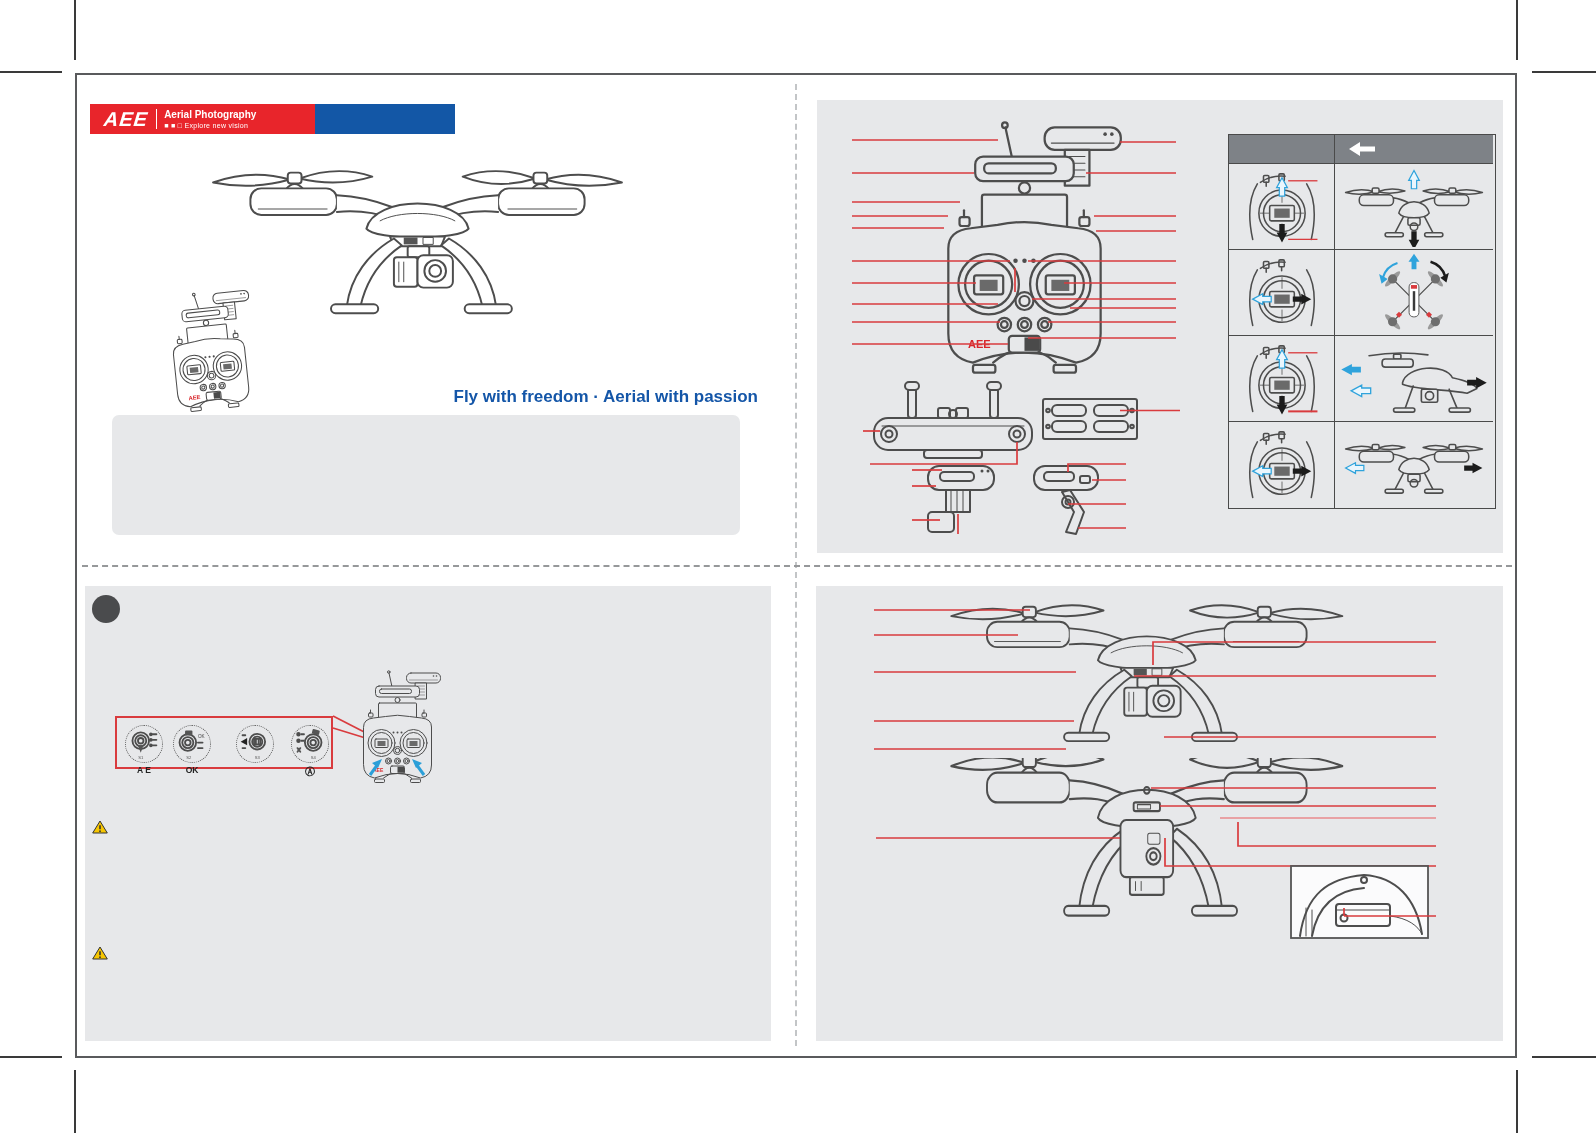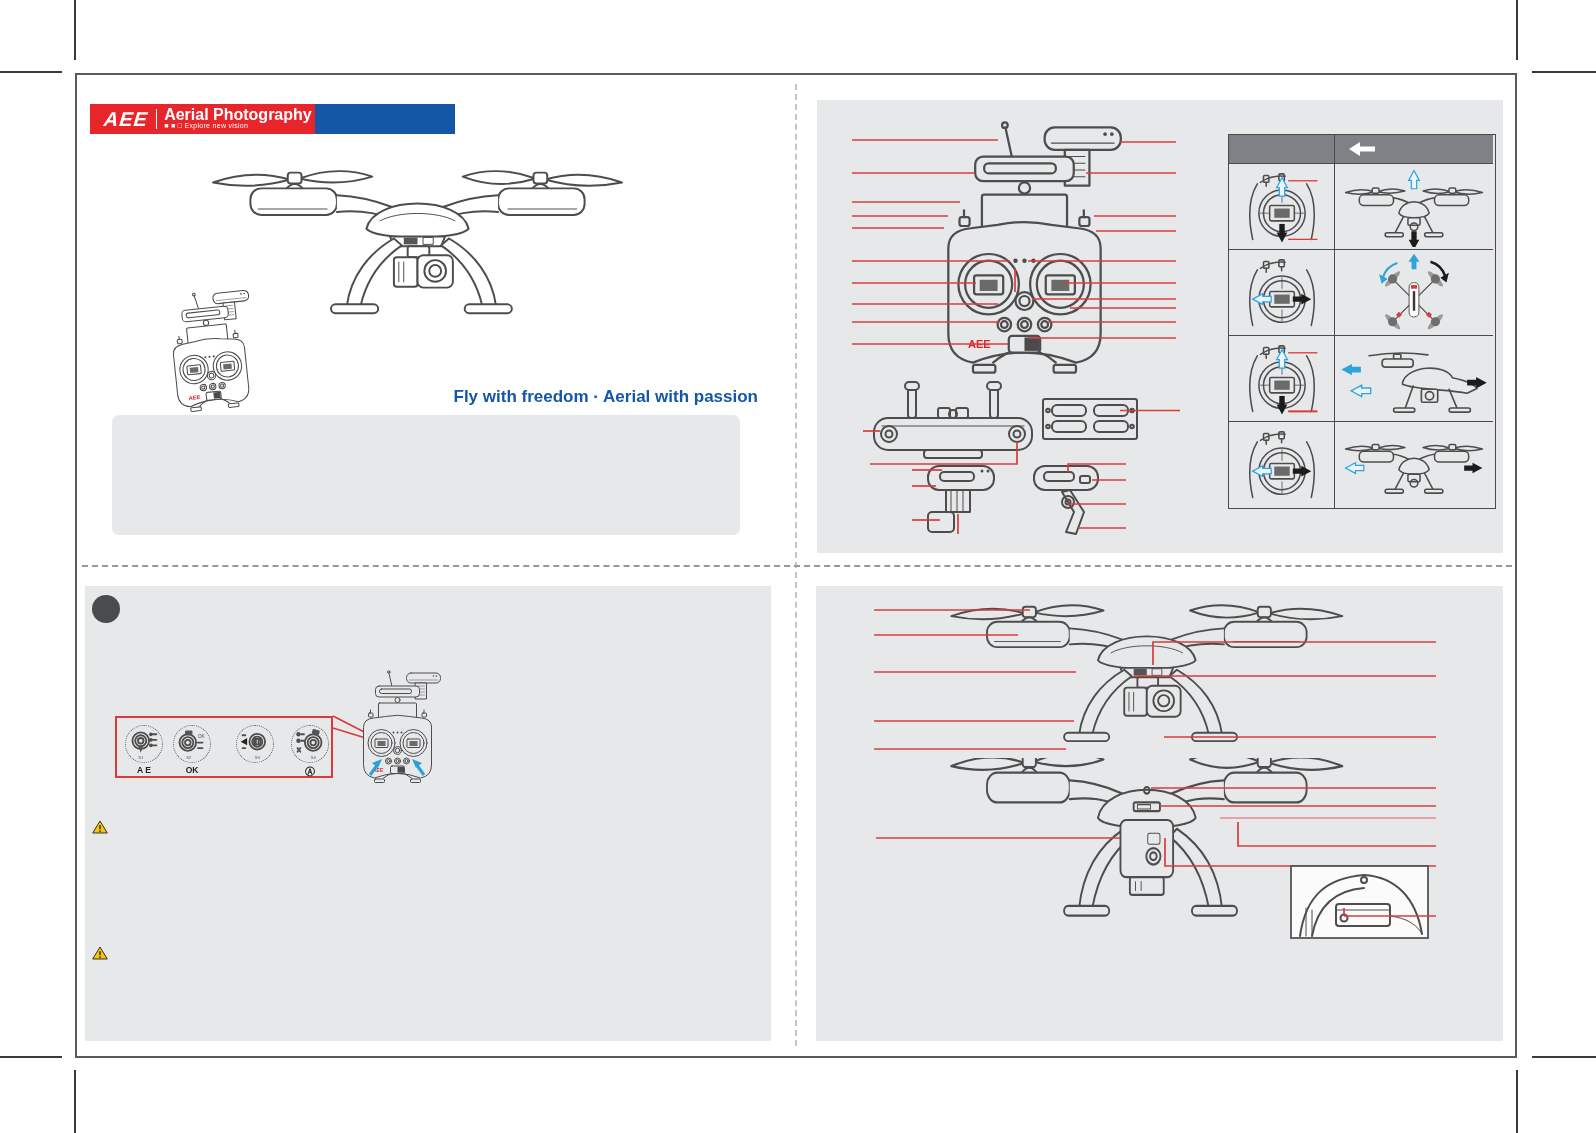--- a/index.html
+++ b/index.html
@@ -12,21 +12,21 @@
   .panel{background:#e7e8ea;}
   svg{display:block;}
   svg .la{stroke:#4d4d4d;fill:none;stroke-width:2;stroke-linecap:round;stroke-linejoin:round;}
   svg .thin{stroke-width:1;}
   svg .call{stroke:#d93b3e;stroke-width:1.7;fill:none;}
   svg .callp{stroke:#e88a8c;stroke-width:1.7;fill:none;}
   .banner-red{background:#e8252b;display:flex;align-items:center;color:#fff;}
   .banner-blue{background:#1357a6;}
   .brandmark{font-weight:bold;font-style:italic;font-size:20px;letter-spacing:1px;margin:0 8px 0 14px;transform:skewX(-6deg);}
   .bdivide{width:1px;height:20px;background:#fff;margin-right:7px;}
-  .btitle{font-size:16px;font-weight:bold;line-height:12px;}
+  .btitle{font-size:10px;font-weight:bold;line-height:12px;}
   .bsub{font-size:7px;line-height:9px;letter-spacing:.3px;}
   .tagline{font-size:17px;font-weight:bold;color:#1456a8;text-align:right;}
   .q1box{background:#e7e8ea;border-radius:7px;}
   .badge{background:#4a4b4d;border-radius:50%;}
   #mtable{left:1228px;top:134px;width:266px;border:1px solid #4a4a4a;background:transparent;display:grid;grid-template-columns:106px 158px;grid-template-rows:29px 86px 86px 86px 86px;}
   #mtable .cell{border-right:1px solid #4a4a4a;border-bottom:1px solid #4a4a4a;display:flex;align-items:center;justify-content:center;}
   #mtable .cell:nth-child(2n){border-right:none;}
   #mtable .cell:nth-last-child(-n+2){border-bottom:none;}
   #mtable .hdr{background:#7e8287;justify-content:flex-start;padding-left:14px;box-sizing:border-box;}
   .redbox{border:2px solid #d93b3e;box-sizing:border-box;}
@@ -460,21 +460,21 @@
         <use href="#sym-drone-simple" transform="translate(0,14)"></use>
         <use href="#ar-lf-cyan" transform="translate(34,52)"></use>
         <use href="#ar-rt-black" transform="translate(166,52)"></use>
       </svg>
     </div>
   </div>
 
   <div class="abs panel" style="left:85px;top:586px;width:686px;height:455px"></div>
   <div class="abs badge" style="left:92px;top:595px;width:28px;height:28px"></div>
 
-  <div class="abs redbox" style="left:115px;top:716px;width:218px;height:62px">
+  <div class="abs redbox" style="left:115px;top:716px;width:218px;height:53px">
     <div class="swc" style="left:8px">
       <svg width="35" height="35" viewBox="0 0 38 38">
         <g class="la" stroke-width=".9">
           <circle cx="16" cy="16" r="9"></circle>
             <circle cx="16" cy="16" r="6"></circle>
             <circle cx="16" cy="16" r="3"></circle>
           <polygon points="13,21 19,21 16,29" fill="#555" stroke="none"></polygon>
           <circle cx="27" cy="9" r="1" fill="#555"></circle>
             <line x1="29" y1="9" x2="33" y2="9"></line>
           <circle cx="27" cy="15" r="1" fill="#555"></circle>

